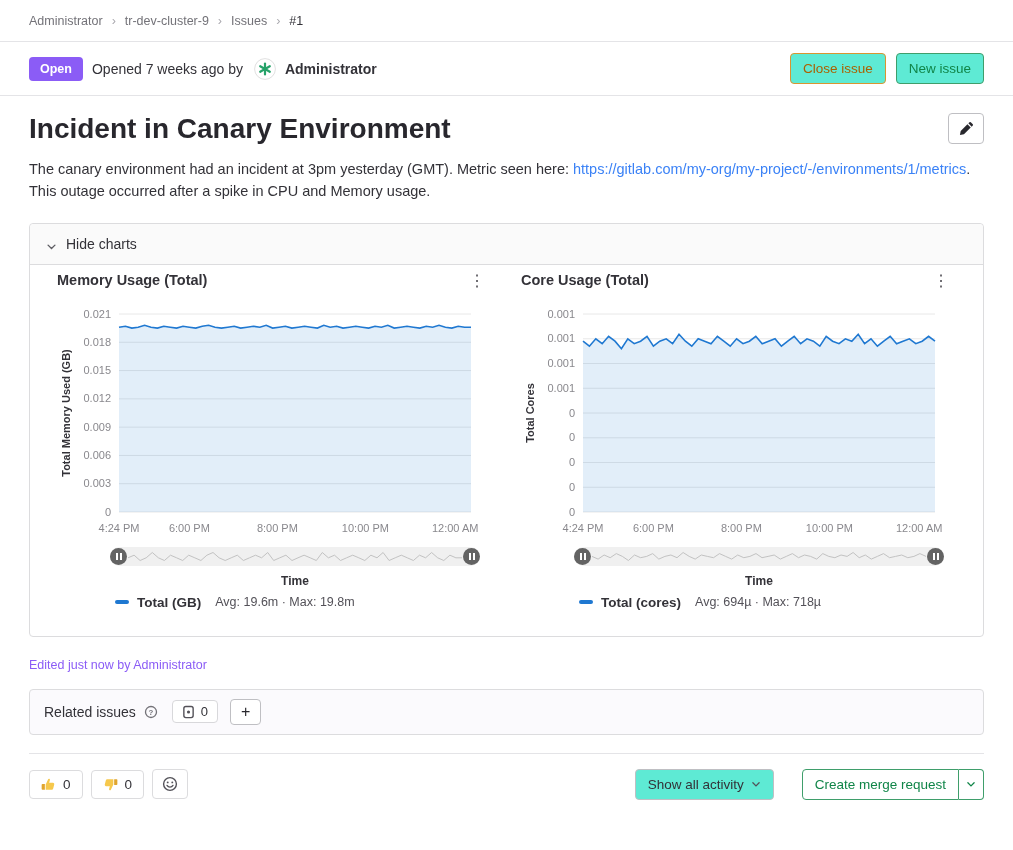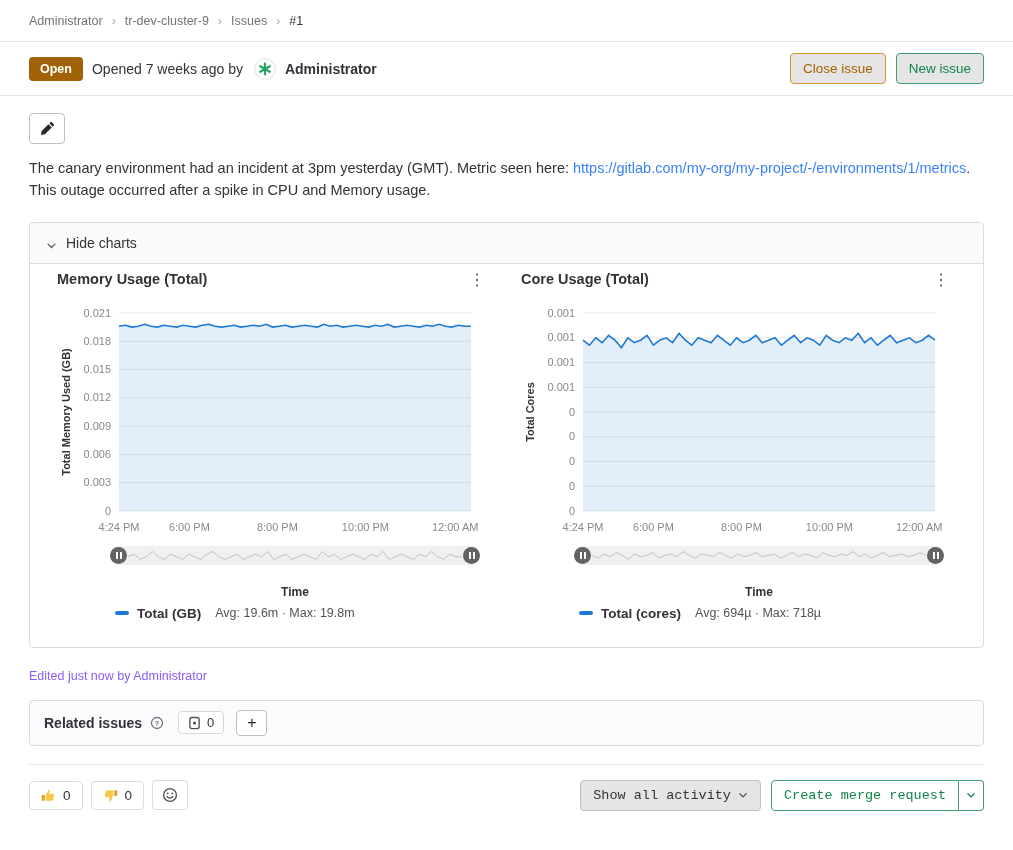--- a/index.html
+++ b/index.html
@@ -10,25 +10,25 @@
   .rule { border:0; border-top:1px solid #e4e4e7; }
 
   
   .breadcrumb { display:flex; align-items:center; gap:9px; padding:14px 29px 13px; font-size:12.5px; color:#737278; }
   .breadcrumb .crumb { cursor:pointer; }
   .breadcrumb .sep { color:#a8a7ad; }
   .breadcrumb .current { color:#333238; }
 
   
   .status-row { display:flex; align-items:center; gap:9px; padding:11px 29px; }
-  .badge-open { background:#a16207; color:#fff; font-weight:600; font-size:12.5px; padding:5px 11px; border-radius:4px; }
+  .badge-open { background:#8b5cf6; color:#fff; font-weight:600; font-size:12.5px; padding:5px 11px; border-radius:4px; }
   .avatar { display:inline-flex; margin-left:2px; }
   .author { font-weight:700; }
   .status-actions { margin-left:auto; display:flex; gap:10px; }
-  .btn { background:#e5e5e5; border:1px solid #bfbfc3; border-radius:4px; font-size:13.5px; padding:7px 12px;
+  .btn { background:#5eead4; border:1px solid #bfbfc3; border-radius:4px; font-size:13.5px; padding:7px 12px;
          cursor:pointer; font-family:inherit; color:#333238; display:inline-flex; align-items:center; gap:7px; }
   .btn-warning { color:#ab6100; border-color:#d99530; }
   .btn-confirm { color:#108548; border-color:#3f9e6b; font-weight:500; }
 
   
   .title-row { display:flex; justify-content:space-between; align-items:flex-start; padding:17px 29px 0; }
   h1 { font-size:28px; font-weight:700; color:#28272d; }
   .icon-btn { width:36px; height:31px; display:inline-flex; align-items:center; justify-content:center;
               background:#fff; border:1px solid #bfbfc3; border-radius:4px; cursor:pointer; }
   .description { padding:14px 29px 0; font-size:14.5px; line-height:1.5; }
@@ -45,45 +45,45 @@
   .kebab { border:0; background:none; font-size:16px; color:#535158; cursor:pointer; padding:2px 9px; }
   svg text { font-family:inherit; }
   .tick { font-size:11px; fill:#89888d; }
   .axis-label { font-size:11px; font-weight:700; fill:#333238; }
   .brush { position:relative; margin:8px 0 0 53px; width:370px; height:19px; background:#f0f0f0; border-radius:10px; }
   .handle { position:absolute; top:1px; width:17px; height:17px; background:#636363; border-radius:50%;
             display:flex; align-items:center; justify-content:center; gap:2px; cursor:ew-resize; }
   .handle.left { left:0; } .handle.right { right:0; }
   .handle i { display:block; width:2px; height:7px; background:#fff; }
   .spark { position:absolute; left:18px; top:0; width:334px; height:19px; overflow:hidden; }
-  .xaxis-label { margin-left:53px; width:370px; text-align:center; font-size:12px; font-weight:700; margin-top:20px; }
+  .xaxis-label { margin-left:53px; width:370px; text-align:center; font-size:12px; font-weight:700; margin-top:8px; }
   .legend { display:flex; align-items:center; margin:7px 0 0 58px; }
   .swatch { width:14px; height:3.5px; border-radius:2px; margin-right:8px; }
   .legend-name { font-weight:700; font-size:13.5px; }
   .legend-stats { margin-left:14px; font-size:12.5px; color:#535158; }
 
   
   .edited { padding:21px 29px 0; font-size:12.5px; color:#8b5cf6; }
   .related-card { margin:17px 29px 0; border:1px solid #dcdcde; border-radius:4px; background:#fbfafd; }
   .related-row { display:flex; align-items:center; gap:8px; padding:9px 14px; }
-  .related-label { font-weight:700; font-size:14px; }
+  .related-label { font-weight:400; font-size:14px; }
   .help-icon { display:inline-flex; cursor:pointer; }
   .count-pill { display:inline-flex; align-items:center; gap:6px; border:1px solid #d8d8db; border-radius:4px;
                 background:#fff; padding:3px 9px; font-size:13px; cursor:pointer; margin-left:6px; }
   .plus-btn { width:31px; height:26px; border:1px solid #bfbfc3; border-radius:4px; background:#fff; font-size:16px;
               cursor:pointer; display:inline-flex; align-items:center; justify-content:center; color:#28272d; margin-left:4px; }
 
   
   .footer { margin:18px 29px 0; border-top:1px solid #e4e4e7; padding:15px 0 16px; display:flex; align-items:center; }
   .awards { display:flex; gap:8px; align-items:center; }
   .award-btn { display:inline-flex; align-items:center; gap:7px; background:#fff; border:1px solid #dcdcde;
                border-radius:4px; padding:6px 11px; font-size:13.5px; cursor:pointer; font-family:inherit; color:#333238; }
   .react-btn { padding:6px 9px; }
   .thumb-down { transform:rotate(180deg); display:inline-flex; }
-  .footer-right { margin-left:auto; display:flex; gap:10px; align-items:center;font-family:Liberation Mono, monospace; }
+  .footer-right { margin-left:auto; display:flex; gap:28px; align-items:center; }
   .split { display:inline-flex; }
   .split .main { border:1px solid #3f9e6b; color:#108548; font-weight:500; border-radius:4px 0 0 4px;
                  background:#fff; font-size:13.5px; padding:7px 12px; cursor:pointer; font-family:inherit; }
   .split .caret-part { border:1px solid #3f9e6b; border-left:0; border-radius:0 4px 4px 0; background:#fff;
                        color:#108548; padding:7px 7px; cursor:pointer; display:inline-flex; align-items:center; }
 </style>
 </head>
 <body>
 
 <nav class="breadcrumb">
@@ -112,20 +112,21 @@
   </span>
   <span class="author">Administrator</span>
   <span class="status-actions">
     <button class="btn btn-warning">Close issue</button>
     <button class="btn btn-confirm">New issue</button>
   </span>
 </div>
 <hr class="rule">
 
 <div class="title-row">
+  <h1>Incident in Canary Environment</h1>
   <button class="icon-btn">
     <svg width="15" height="15" viewBox="0 0 16 16">
       <path fill="#28272d" d="M11.2 1.3a1 1 0 0 1 1.4 0l2.1 2.1a1 1 0 0 1 0 1.4l-1.2 1.2-3.5-3.5 1.2-1.2zM9 3.5l3.5 3.5-7.2 7.2-4.3.8.8-4.3L9 3.5z"></path>
     </svg>
   </button>
 </div>
 
 <p class="description"><span>The canary environment had an incident at 3pm yesterday (GMT). Metric seen here: </span><a href="#" title="https://gitlab.com/my-org/my-project/-/environments/1/metrics">https://gitlab.com/my-org/my-project/-/environments/1/metrics</a><span>. This outage occurred after a spike in CPU and Memory usage.</span></p>
 
 <div class="charts-card">

